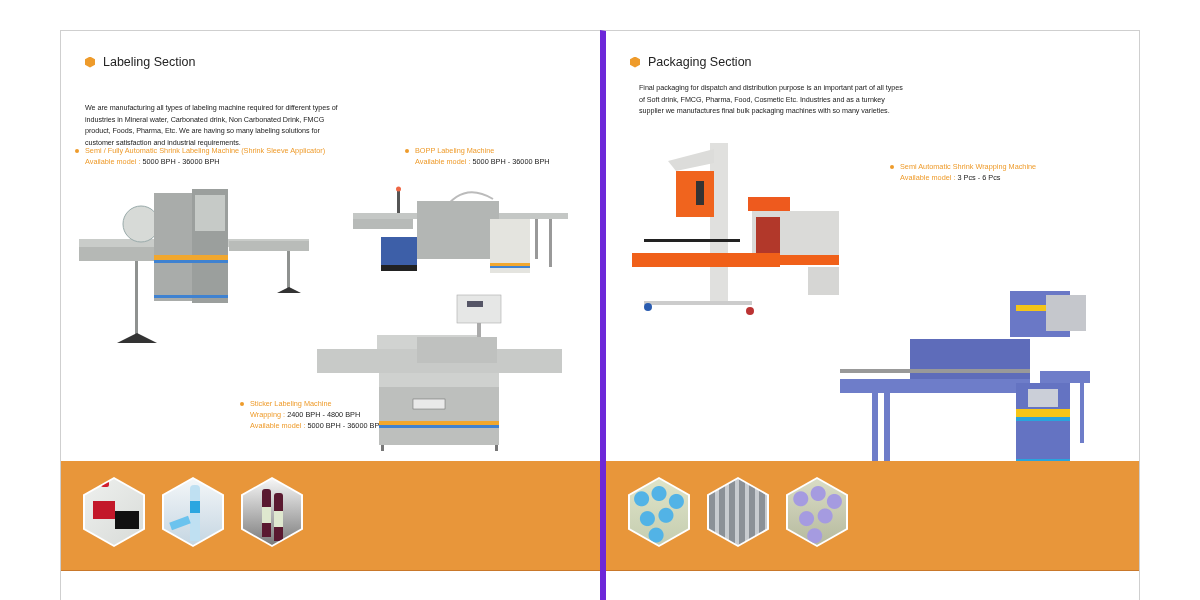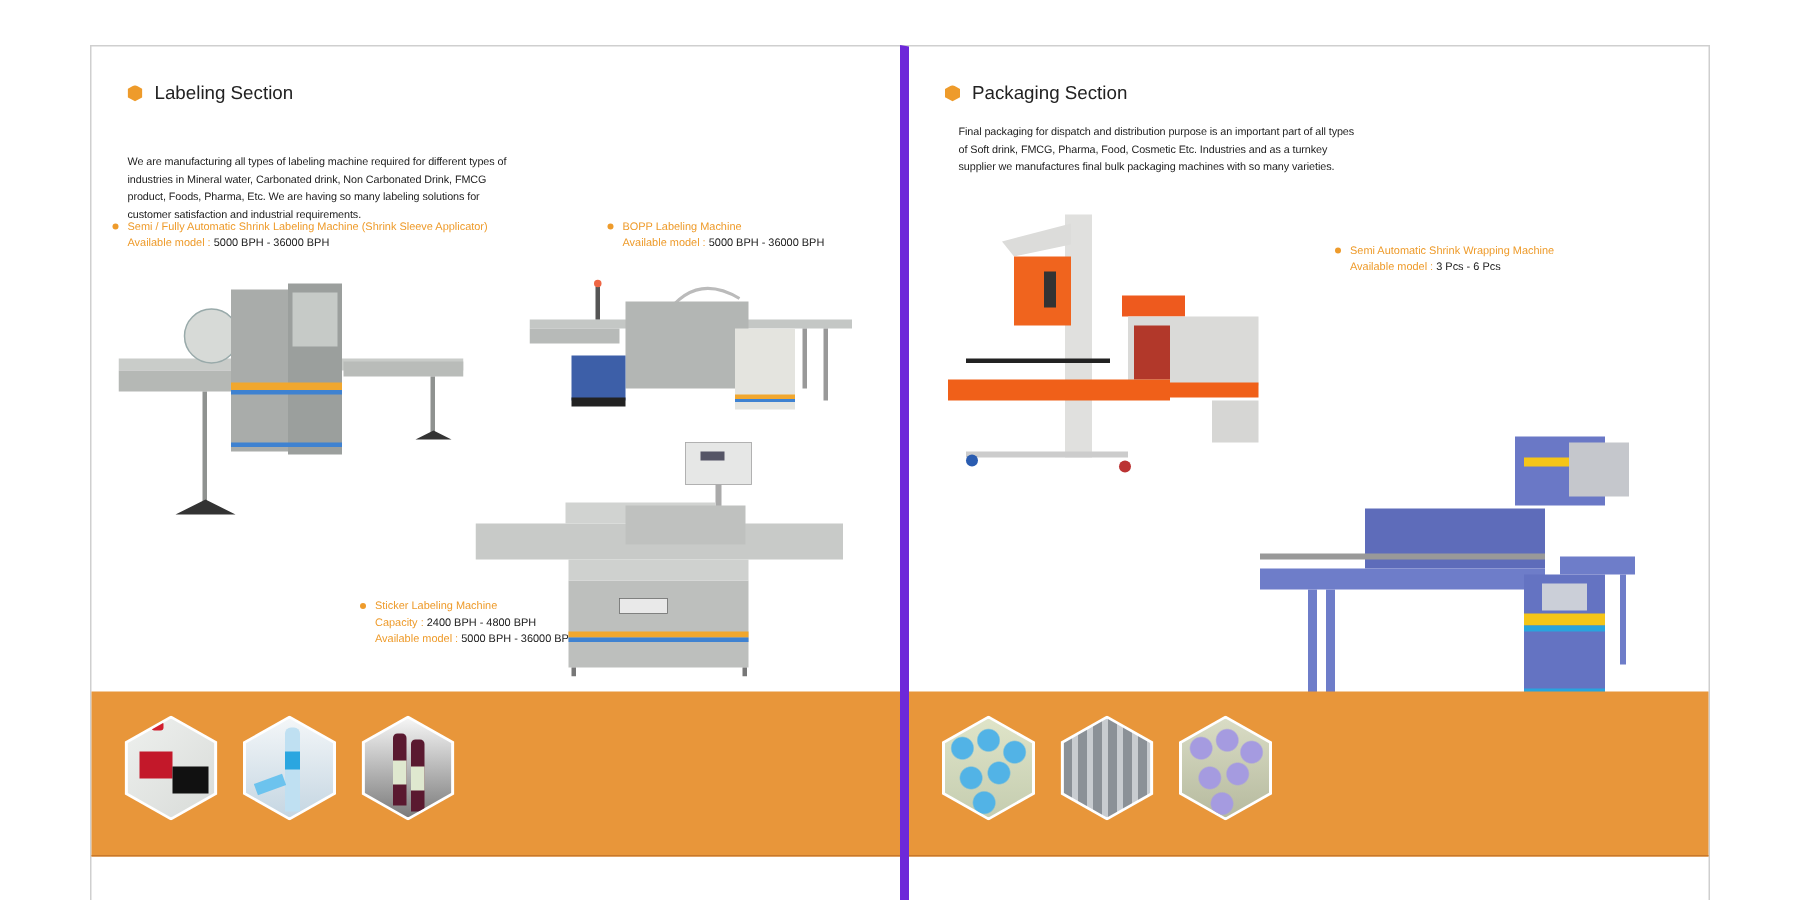--- a/index.html
+++ b/index.html
@@ -61,21 +61,21 @@
           <span>BOPP Labeling Machine</span>
         </div>
       <div class="sub"><span class="k">Available model :</span> <span>5000 BPH - 36000 BPH</span></div>
     </div>
 
     <div class="item" style="left:179px; top:367px;">
       <div class="name">
           <span class="dot"></span>
           <span>Sticker Labeling Machine</span>
         </div>
-      <div class="sub"><span class="k">Capacity :</span> <span>2400 BPH - 4800 BPH</span></div>
+      <div class="sub"><span class="k">Wrapping :</span> <span>2400 BPH - 4800 BPH</span></div>
       <div class="sub"><span class="k">Available model :</span> <span>5000 BPH - 36000 BPH</span></div>
     </div>
 
     <svg class="machine" style="left:18px; top:150px;" width="230" height="165" viewBox="0 0 230 165">
       <rect x="0" y="58" width="230" height="8" fill="#c9ccc9"></rect>
       <rect x="0" y="66" width="100" height="14" fill="#b5b8b5"></rect>
       <rect x="150" y="60" width="80" height="10" fill="#b9bcb9"></rect>
       <circle cx="62" cy="43" r="18" fill="#d7dad7" stroke="#9aa" stroke-width="1"></circle>
       <rect x="75" y="12" width="58" height="108" fill="#a9acaa"></rect>
       <rect x="113" y="8" width="36" height="114" fill="#9b9f9d"></rect>

